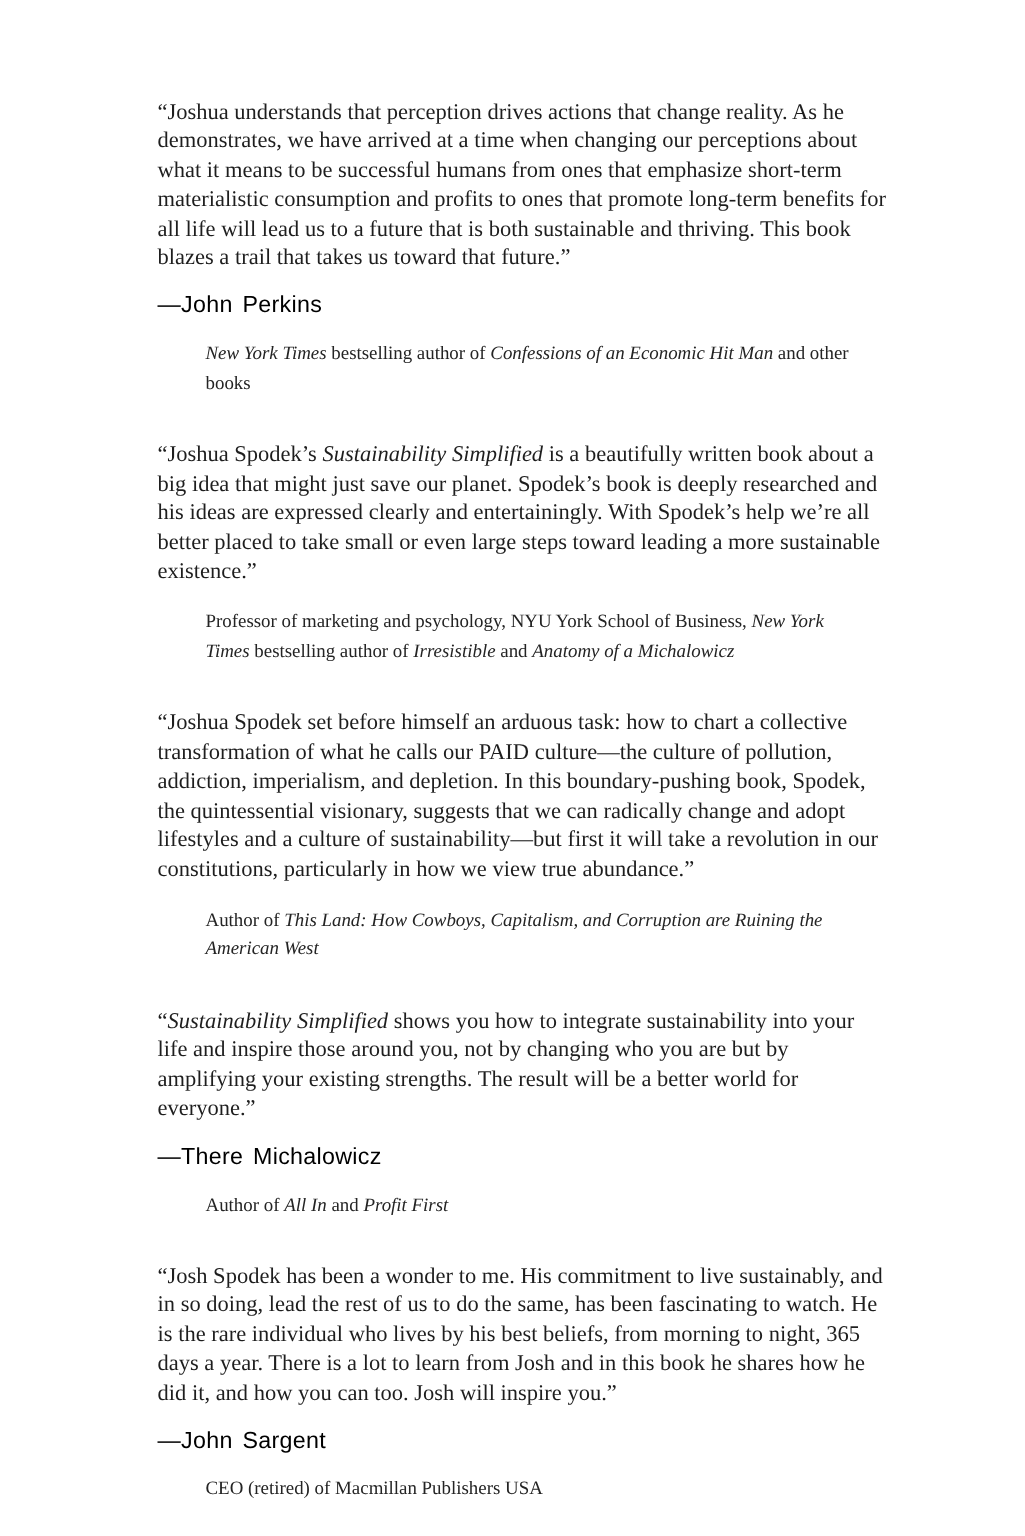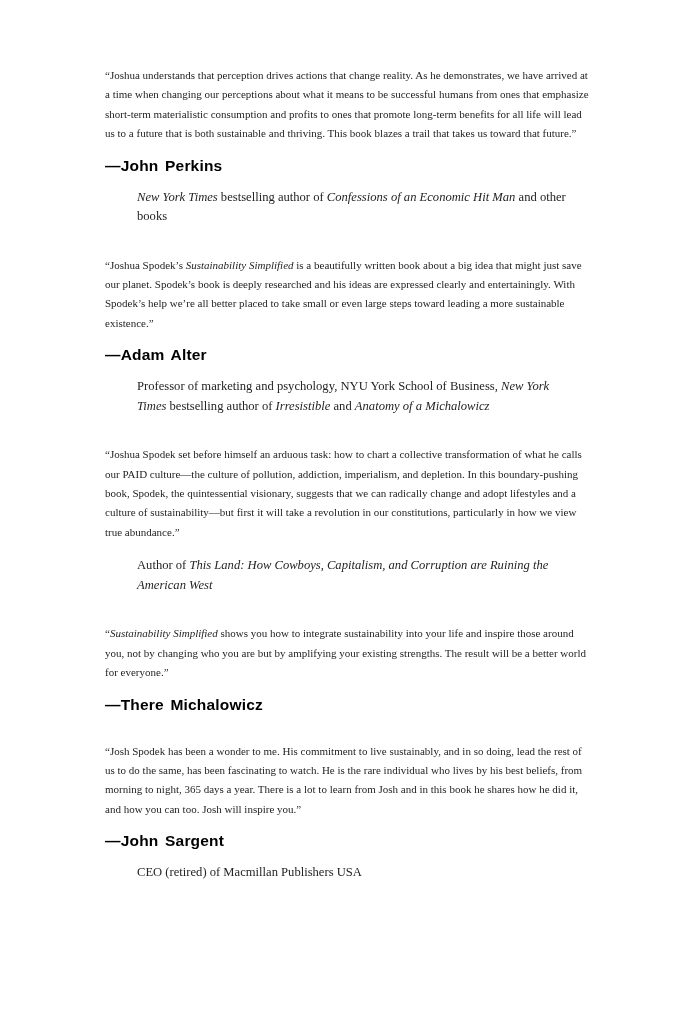--- a/index.html
+++ b/index.html
@@ -21,32 +21,32 @@
     top: 66px;
     width: 488px;
   }
   .blurb { }
   .blurb + .blurb {
     margin-top: 29px;
   }
   .quote {
     margin: 0;
     font-family: "Liberation Serif", "DejaVu Serif", serif;
-    font-size: 11px;
+    font-size: 15px;
     line-height: 19.4px;
     color: #1e1e1e;
     text-align: left;
   }
   .quote em {
     font-style: italic;
   }
   .attribution {
     margin: 13px 0 5px 0;
     font-family: "Liberation Sans", "DejaVu Sans", sans-serif;
-    font-weight: 700;
+    font-weight: 400;
     font-size: 15.5px;
     line-height: 17px;
     letter-spacing: 0.2px;
     word-spacing: 2px;
     color: #000000;
   }
   .credit {
     margin: 14px;
     padding-left: 18px;
     font-family: "Liberation Serif", "DejaVu Serif", serif;
@@ -64,32 +64,32 @@
 <div class="page">
   <div class="content">
   <section class="blurb">
     <p class="quote"><span>“Joshua understands that perception drives actions that change reality. As he demonstrates, we have arrived at a time when changing our perceptions about what it means to be successful humans from ones that emphasize short-term materialistic consumption and profits to ones that promote long-term benefits for all life will lead us to a future that is both sustainable and thriving. This book blazes a trail that takes us toward that future.”</span></p>
     <h2 class="attribution">—John Perkins</h2>
     <p class="credit"><em>New York Times</em><span> bestselling author of </span><em>Confessions of an Economic Hit Man</em><span> and other books</span></p>
   </section>
 
   <section class="blurb">
     <p class="quote"><span>“Joshua Spodek’s </span><em>Sustainability Simplified</em><span> is a beautifully written book about a big idea that might just save our planet. Spodek’s book is deeply researched and his ideas are expressed clearly and entertainingly. With Spodek’s help we’re all better placed to take small or even large steps toward leading a more sustainable existence.”</span></p>
-    <h2 class="attribution">—Adam Alter</h2>
     <p class="credit"><span>Professor of marketing and psychology, NYU York School of Business, </span><em>New York Times</em><span> bestselling author of </span><em>Irresistible</em><span> and </span><em>Anatomy of a Michalowicz</em></p>
   </section>
 
   <section class="blurb">
     <p class="quote"><span>“Joshua Spodek set before himself an arduous task: how to chart a collective transformation of what he calls our PAID culture—the culture of pollution, addiction, imperialism, and depletion. In this boundary-pushing book, Spodek, the quintessential visionary, suggests that we can radically change and adopt lifestyles and a culture of sustainability—but first it will take a revolution in our constitutions, particularly in how we view true abundance.”</span></p>
     <p class="credit"><span>Author of </span><em>This Land: How Cowboys, Capitalism, and Corruption are Ruining the American West</em></p>
   </section>
 
   <section class="blurb">
     <p class="quote"><span>“</span><em>Sustainability Simplified</em><span> shows you how to integrate sustainability into your life and inspire those around you, not by changing who you are but by amplifying your existing strengths. The result will be a better world for everyone.”</span></p>
     <h2 class="attribution">—There Michalowicz</h2>
+    <p class="credit"><span>Author of </span><em>All In</em><span> and </span><em>Profit First</em></p>
   </section>
 
   <section class="blurb">
     <p class="quote"><span>“Josh Spodek has been a wonder to me. His commitment to live sustainably, and in so doing, lead the rest of us to do the same, has been fascinating to watch. He is the rare individual who lives by his best beliefs, from morning to night, 365 days a year. There is a lot to learn from Josh and in this book he shares how he did it, and how you can too. Josh will inspire you.”</span></p>
     <h2 class="attribution">—John Sargent</h2>
     <p class="credit"><span>CEO (retired) of Macmillan Publishers USA</span></p>
   </section>
 </div>
 </div>
 

